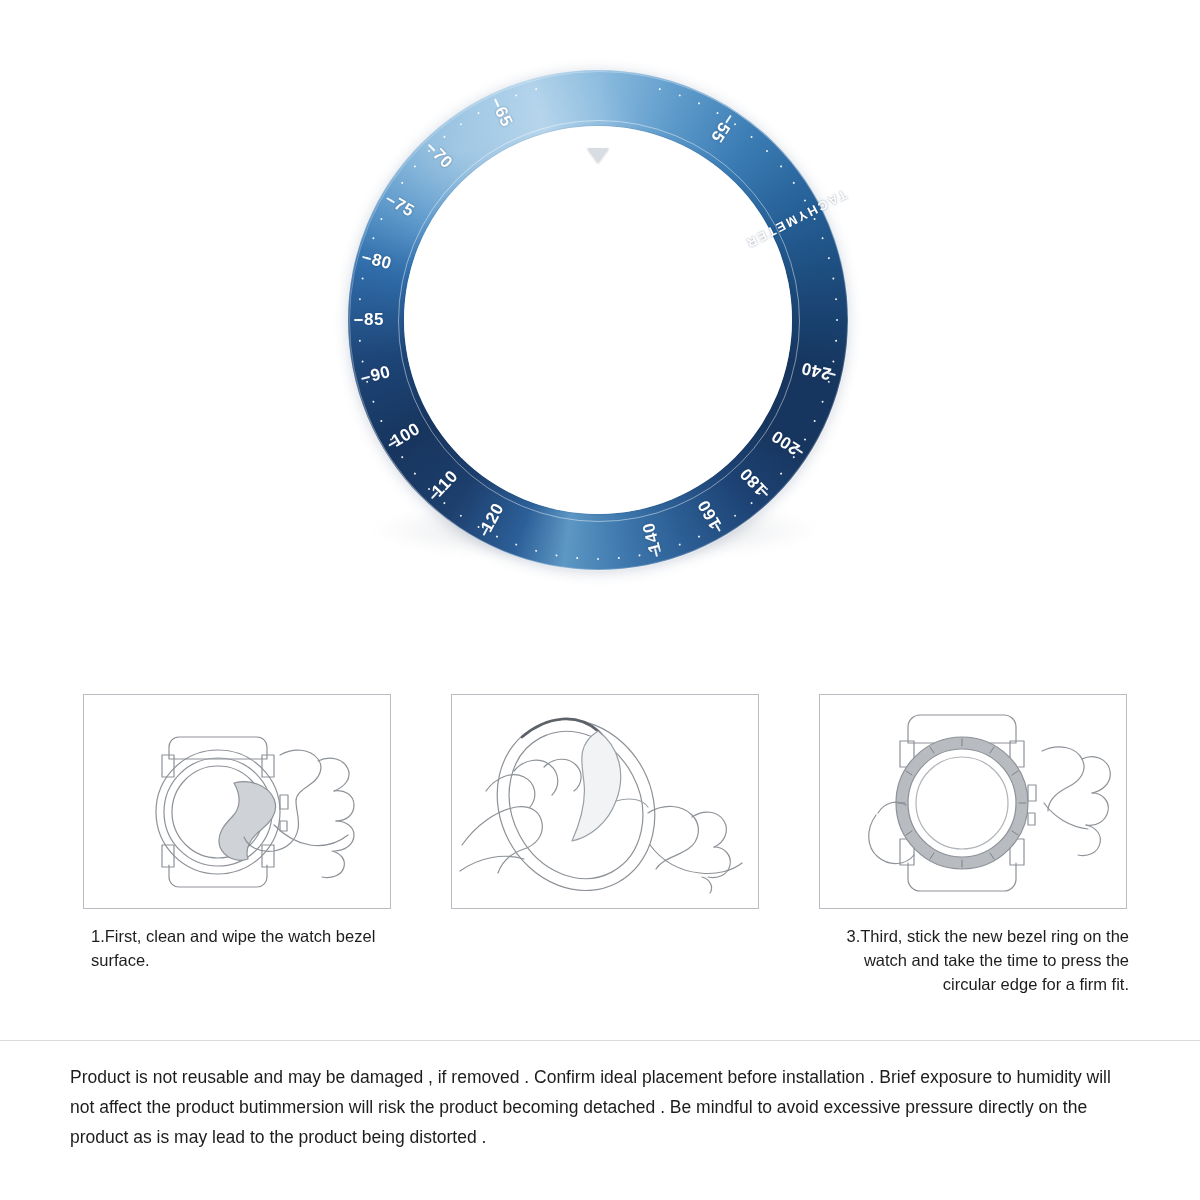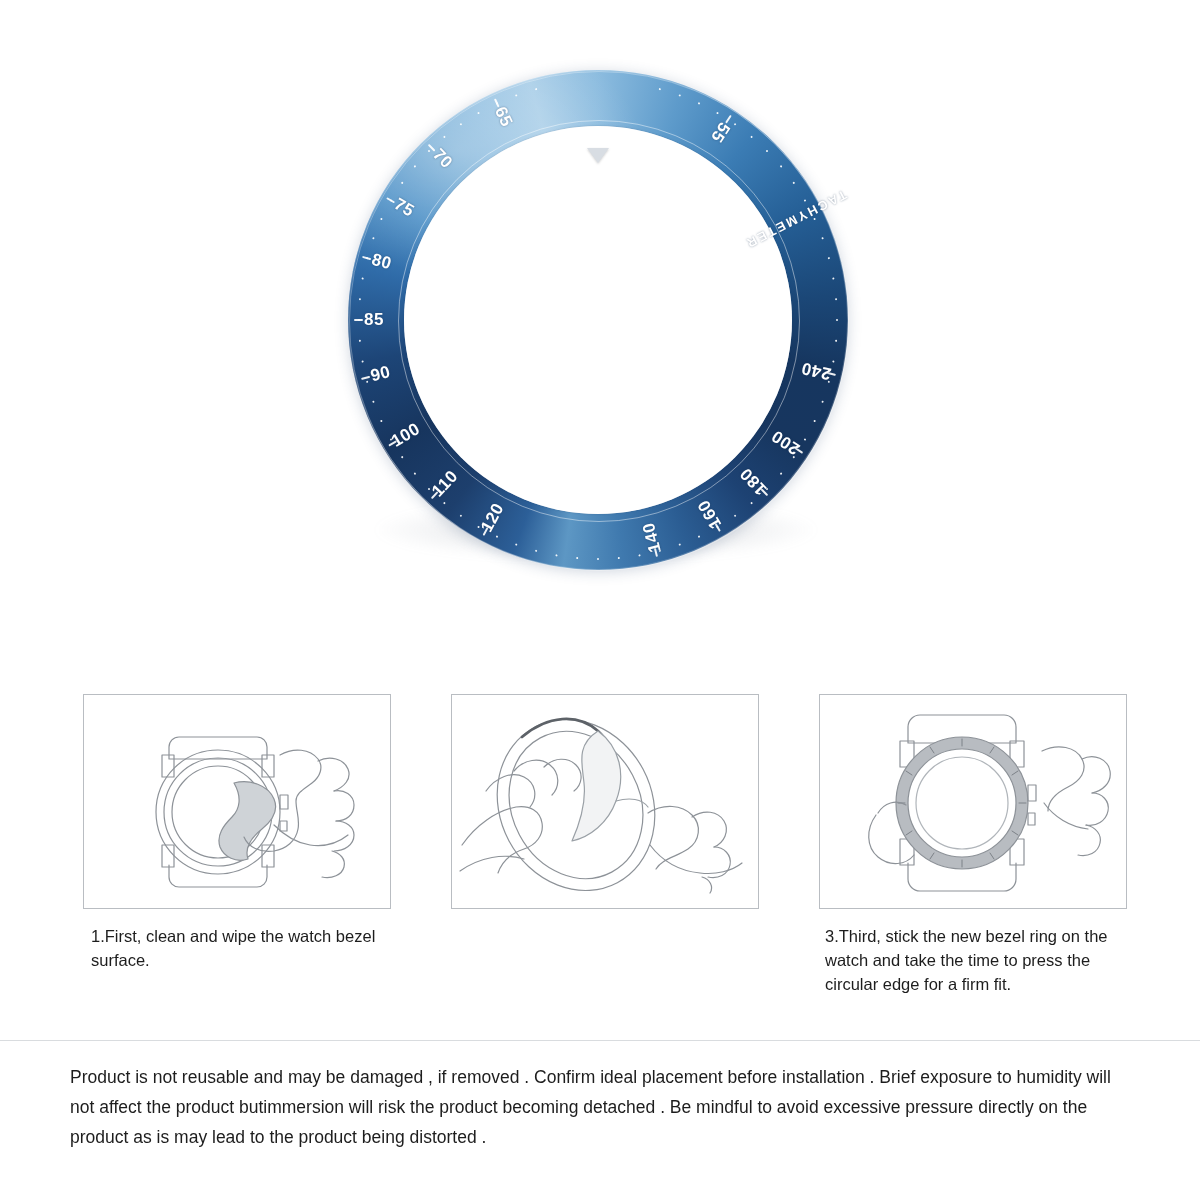--- a/index.html
+++ b/index.html
@@ -215,21 +215,21 @@
     overflow: hidden;
     position: relative;
   }
   .caption {
     margin-top: 16px;
     font-size: 16.5px;
     line-height: 1.45;
     color: #1d1d1d;
   }
   .step-1 .caption { padding-left: 8px; }
-  .step-3 .caption { padding-left: 6px; }
+  .step-3 .caption { padding-left: 6px; text-align: right; }
 
   
   .divider {
     position: absolute;
     left: 0;
     top: 1040px;
     width: 1200px;
     height: 1px;
     background: #d9dcdf;
   }

